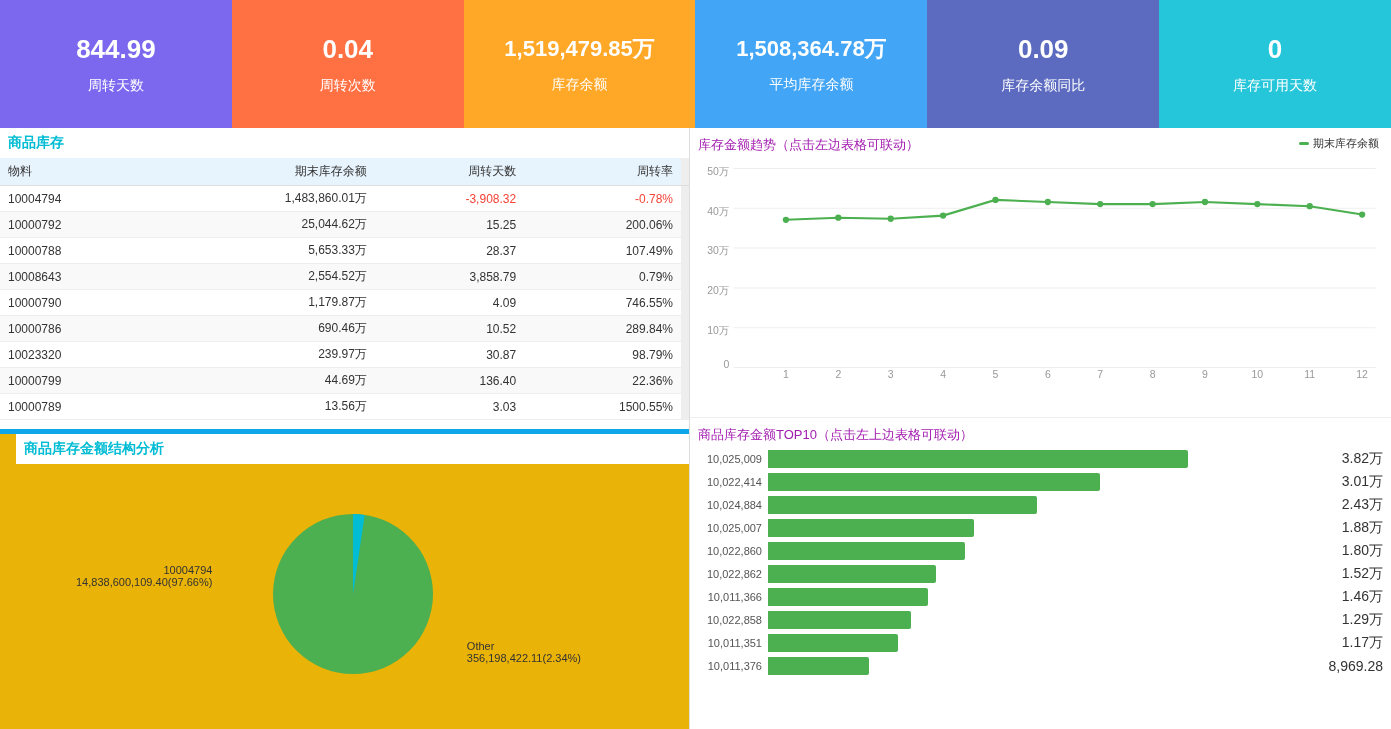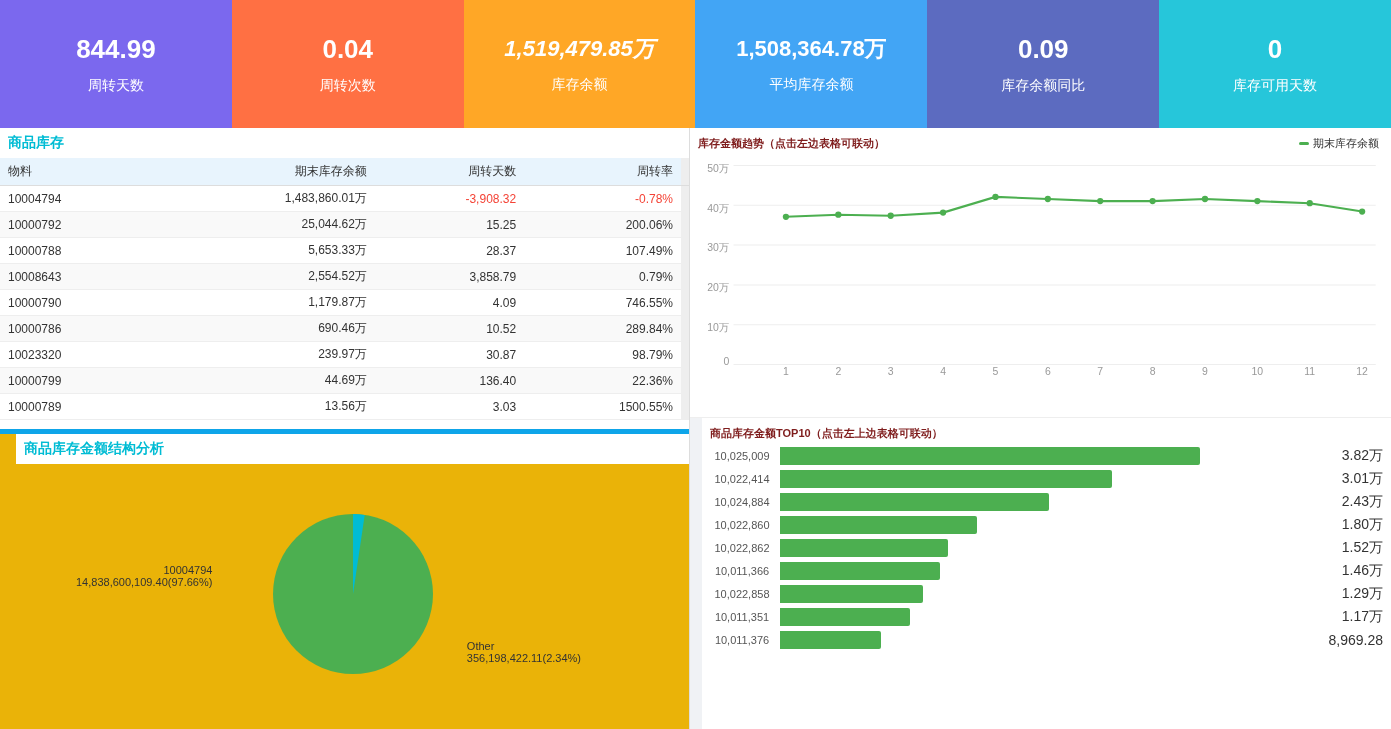--- a/index.html
+++ b/index.html
@@ -98,23 +98,23 @@
 
     
     .chart-top {
       height: 290px;
       background: white;
       border-bottom: 1px solid #eee;
       position: relative;
       padding: 8px;
     }
     .chart-title {
-      color: #7f1d1d;
-      font-size: 11px;
-      font-weight: bold;
+      color: #a21caf;
+      font-size: 13px;
+      font-weight: normal;
     }
     .chart-legend {
       position: absolute;
       top: 8px;
       right: 12px;
       display: flex;
       align-items: center;
       gap: 4px;
       font-size: 11px;
       color: #333;
@@ -125,31 +125,30 @@
       background: #4caf50;
       border-radius: 2px;
     }
 
     
     .chart-bottom {
       flex: 1;
       background: white;
       padding: 8px;
       position: relative;
-      margin-left: 12px;
     }
 
     .bar-row {
       display: flex;
       align-items: center;
       margin-bottom: 5px;
     }
     .bar-label {
       width: 70px;
-      text-align: center;
+      text-align: right;
       padding-right: 6px;
       font-size: 11px;
       color: #555;
       flex-shrink: 0;
     }
     .bar-track {
       flex: 1;
       height: 18px;
       background: transparent;
       position: relative;
@@ -202,21 +201,21 @@
 <div class="top-metrics">
   <div class="metric-card card-purple">
     <div class="metric-value">844.99</div>
     <div class="metric-label">周转天数</div>
   </div>
   <div class="metric-card card-orange">
     <div class="metric-value">0.04</div>
     <div class="metric-label">周转次数</div>
   </div>
   <div class="metric-card card-amber">
-    <div class="metric-value" style="font-size:22px;font-style:italic;">1,519,479.85万</div>
+    <div class="metric-value" style="font-size:22px;">1,519,479.85万</div>
     <div class="metric-label">库存余额</div>
   </div>
   <div class="metric-card card-blue">
     <div class="metric-value" style="font-size:22px;text-align:right;">1,508,364.78万</div>
     <div class="metric-label">平均库存余额</div>
   </div>
   <div class="metric-card card-indigo">
     <div class="metric-value">0.09</div>
     <div class="metric-label">库存余额同比</div>
   </div>
@@ -406,20 +405,27 @@
       <span class="bar-value">3.01万</span>
     </div>
           <div class="bar-row">
       <span class="bar-label">10,024,884</span>
       <div class="bar-track">
         <div class="bar-fill" style="width:268.8px;"></div>
       </div>
       <span class="bar-value">2.43万</span>
     </div>
           <div class="bar-row">
+      <span class="bar-label">10,025,007</span>
+      <div class="bar-track">
+        <div class="bar-fill" style="width:205.79999999999998px;"></div>
+      </div>
+      <span class="bar-value">1.88万</span>
+    </div>
+          <div class="bar-row">
       <span class="bar-label">10,022,860</span>
       <div class="bar-track">
         <div class="bar-fill" style="width:197.39999999999998px;"></div>
       </div>
       <span class="bar-value">1.80万</span>
     </div>
           <div class="bar-row">
       <span class="bar-label">10,022,862</span>
       <div class="bar-track">
         <div class="bar-fill" style="width:168px;"></div>

